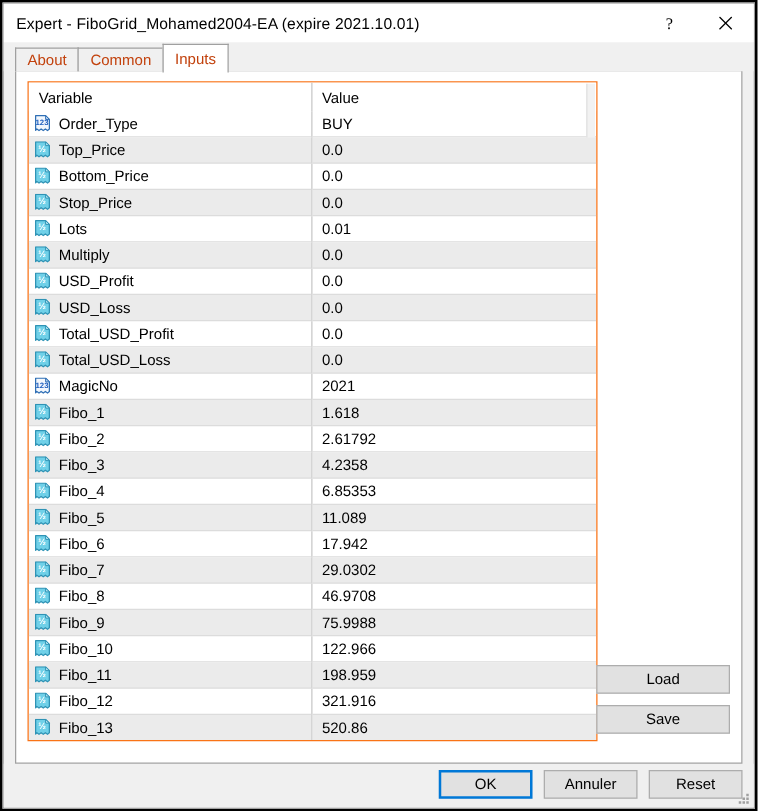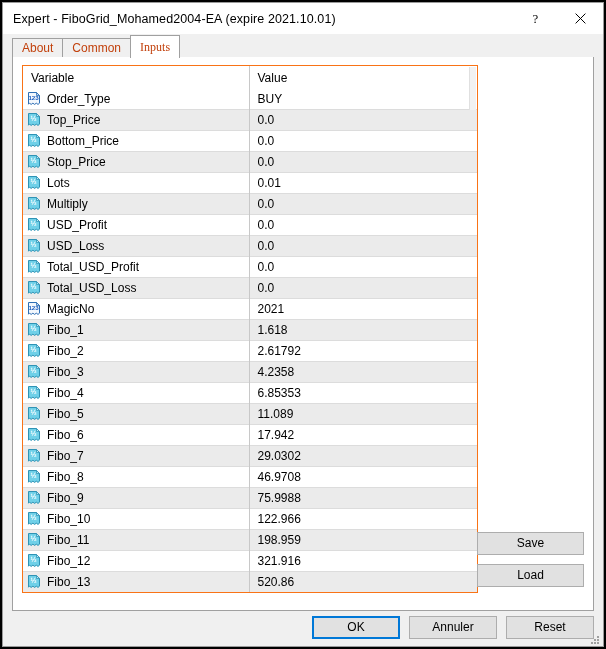--- a/index.html
+++ b/index.html
@@ -94,21 +94,20 @@
     position: relative;
     white-space: nowrap;
   }
   .tab.active {
     background: #ffffff;
     height: 23px;
     line-height: 22px;
     border-color: #a0a0a0;
     z-index: 4;
     margin-bottom: -1px;
-    font-family: Liberation Serif, serif;
   }
 
   
   .tabpage {
     flex: 1;
     margin: 0 9px 0 9px;
     background: #ffffff;
     border: 1px solid #a0a0a0;
     border-top: 1px solid #a0a0a0;
     box-sizing: border-box;
@@ -223,21 +222,21 @@
     position: relative;
   }
   .footer-btns {
     position: absolute;
     right: 9px;
     top: 5px;
     display: flex;
     gap: 9px;
   }
   .btn-footer {
-    width: 88px;
+    width: 75px;
     height: 23px;
     background: #e1e1e1;
     border: 1px solid #adadad;
     font-size: 12px;
     color: #000;
     font-family: "Liberation Sans", sans-serif;
     text-align: center;
     line-height: 21px;
     box-sizing: border-box;
     padding: 0;
@@ -661,22 +660,22 @@
             </tr>
             <tr class="r-white">
               <td></td>
               <td class="val">842.751</td>
             </tr>
           </tbody>
       </table>
     </div>
 
     <div class="side-btns">
+      <button class="btn">Load</button>
       <button class="btn">Save</button>
-      <button class="btn">Load</button>
     </div>
 
   </div>
 
   <div class="footer">
     <div class="footer-btns">
       <button class="btn-footer default">OK</button>
       <button class="btn-footer">Annuler</button>
       <button class="btn-footer">Reset</button>
     </div>

